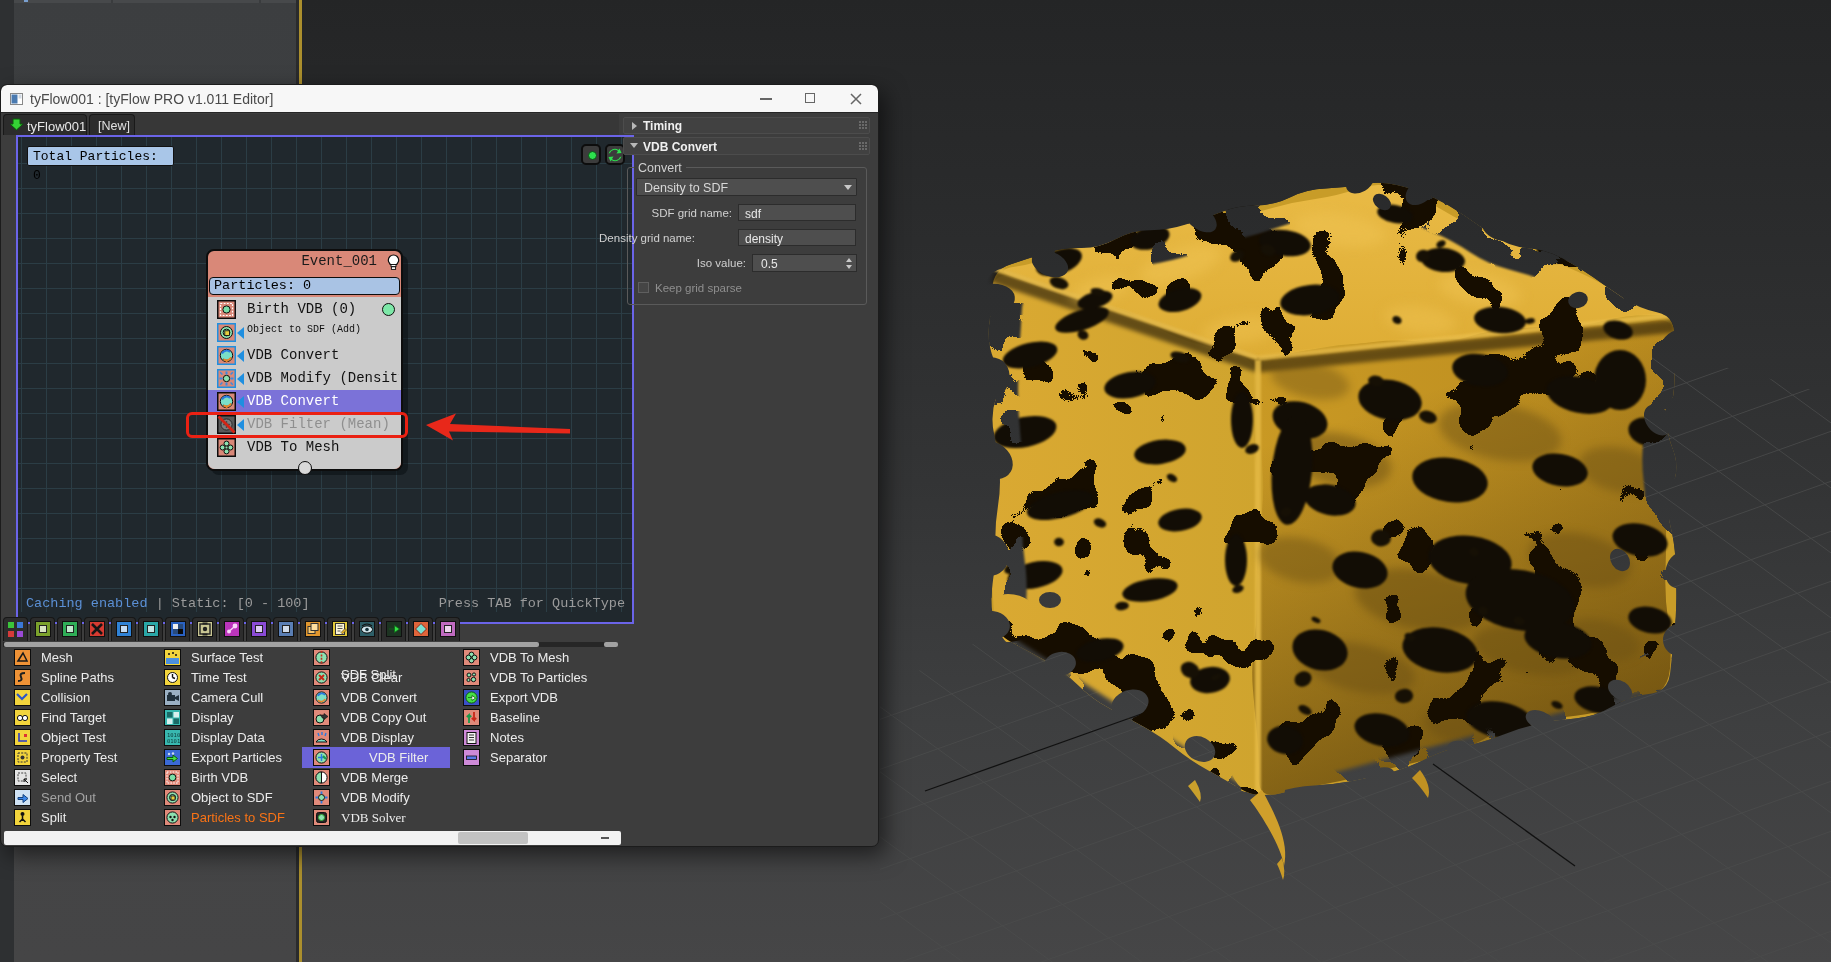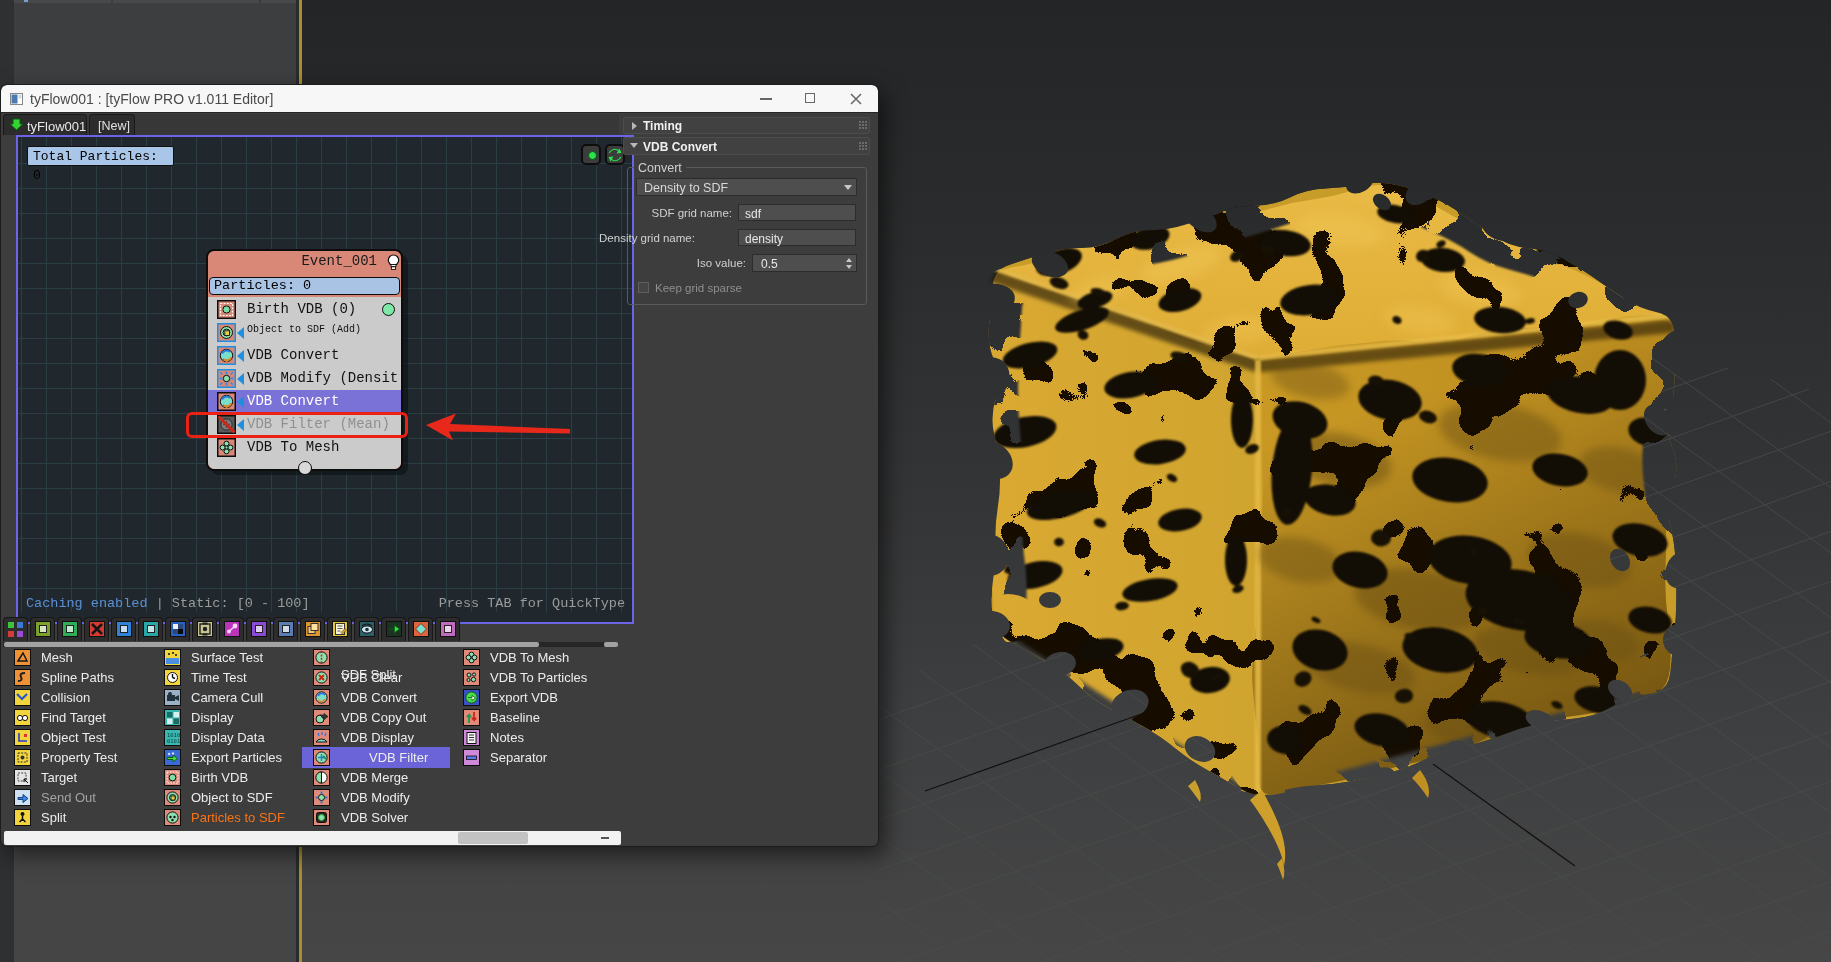--- a/index.html
+++ b/index.html
@@ -601,21 +601,21 @@
           <circle cx="7.5" cy="7.5" r="2" fill="#333"></circle>
         </svg>
       </div>
       <div class="abs" style="left:40px;top:665px;font-size:13px;color:#ececec;">Property Test</div>
       <div style="position:absolute;left:13px;top:684px;width:17px;height:17px;border:1.5px solid #0d0d0d;background:#e4e4e4;">
         <svg width="15" height="15" style="position:absolute;left:-0.5px;top:-0.5px;">
           <rect x="3" y="3" width="8" height="8" fill="none" stroke="#444" stroke-dasharray="2 1.2"></rect>
           <path d="M9,9 l4,4 M9,9 l0,3 M9,9 l3,0" stroke="#111"></path>
         </svg>
       </div>
-      <div class="abs" style="left:40px;top:685px;font-size:13px;color:#ececec;">Target</div>
+      <div class="abs" style="left:40px;top:685px;font-size:13px;color:#ececec;">Select</div>
       <div style="position:absolute;left:13px;top:704px;width:17px;height:17px;border:1.5px solid #0d0d0d;background:#cfe2f4;">
         <svg width="15" height="15" style="position:absolute;left:-0.5px;top:-0.5px;">
           <path d="M3,7.5 h5 v-3 l5,4 l-5,4 v-3 h-5 z" fill="#3b86e8" stroke="#14427e"></path>
         </svg>
       </div>
       <div class="abs" style="left:40px;top:705px;font-size:13px;color:#a3a3a3;">Send Out</div>
       <div style="position:absolute;left:13px;top:724px;width:17px;height:17px;border:1.5px solid #0d0d0d;background:#f2d43c;">
         <svg width="15" height="15" style="position:absolute;left:-0.5px;top:-0.5px;">
           <circle cx="7.5" cy="4" r="2" fill="#111"></circle>
           <path d="M7.5,6 v3 M7.5,9 l-3,3 M7.5,9 l3,3" stroke="#111" stroke-width="1.5"></path>
@@ -752,21 +752,21 @@
           <path d="M7.5,4 v-2.5 M7.5,11 v2.5 M4,7.5 h-2.5 M11,7.5 h2.5" stroke="#2a7ae0" stroke-width="1.8"></path>
         </svg>
       </div>
       <div class="abs" style="left:340px;top:705px;font-size:13px;color:#ececec;">VDB Modify</div>
       <div style="position:absolute;left:312px;top:724px;width:17px;height:17px;border:1.5px solid #0d0d0d;background:#e08a7a;">
         <svg width="15" height="15" style="position:absolute;left:-0.5px;top:-0.5px;">
           <rect x="2.5" y="2.5" width="10" height="10" rx="2" fill="#262626" stroke="#111"></rect>
           <circle cx="7.5" cy="7.5" r="3" fill="#8ce0b0" stroke="#3a3"></circle>
         </svg>
       </div>
-      <div class="abs" style="left:340px;top:725px;font-size:13px;color:#ececec;">VDB Solver</div>
+      <div class="abs" style="left:340px;top:725px;font-size:13px;color:#ececec;font-family:Liberation Serif, serif;">VDB Solver</div>
       <div style="position:absolute;left:462px;top:564px;width:17px;height:17px;border:1.5px solid #0d0d0d;background:#e08a7a;">
         <svg width="15" height="15" style="position:absolute;left:-0.5px;top:-0.5px;">
           <circle cx="7.5" cy="4.5" r="2.4" fill="#8ce0b0" stroke="#111"></circle>
           <circle cx="7.5" cy="10.5" r="2.4" fill="#8ce0b0" stroke="#111"></circle>
           <circle cx="4.5" cy="7.5" r="2.4" fill="#8ce0b0" stroke="#111"></circle>
           <circle cx="10.5" cy="7.5" r="2.4" fill="#8ce0b0" stroke="#111"></circle>
         </svg>
       </div>
       <div class="abs" style="left:489px;top:565px;font-size:13px;color:#ececec;">VDB To Mesh</div>
       <div style="position:absolute;left:462px;top:584px;width:17px;height:17px;border:1.5px solid #0d0d0d;background:#e08a7a;">

